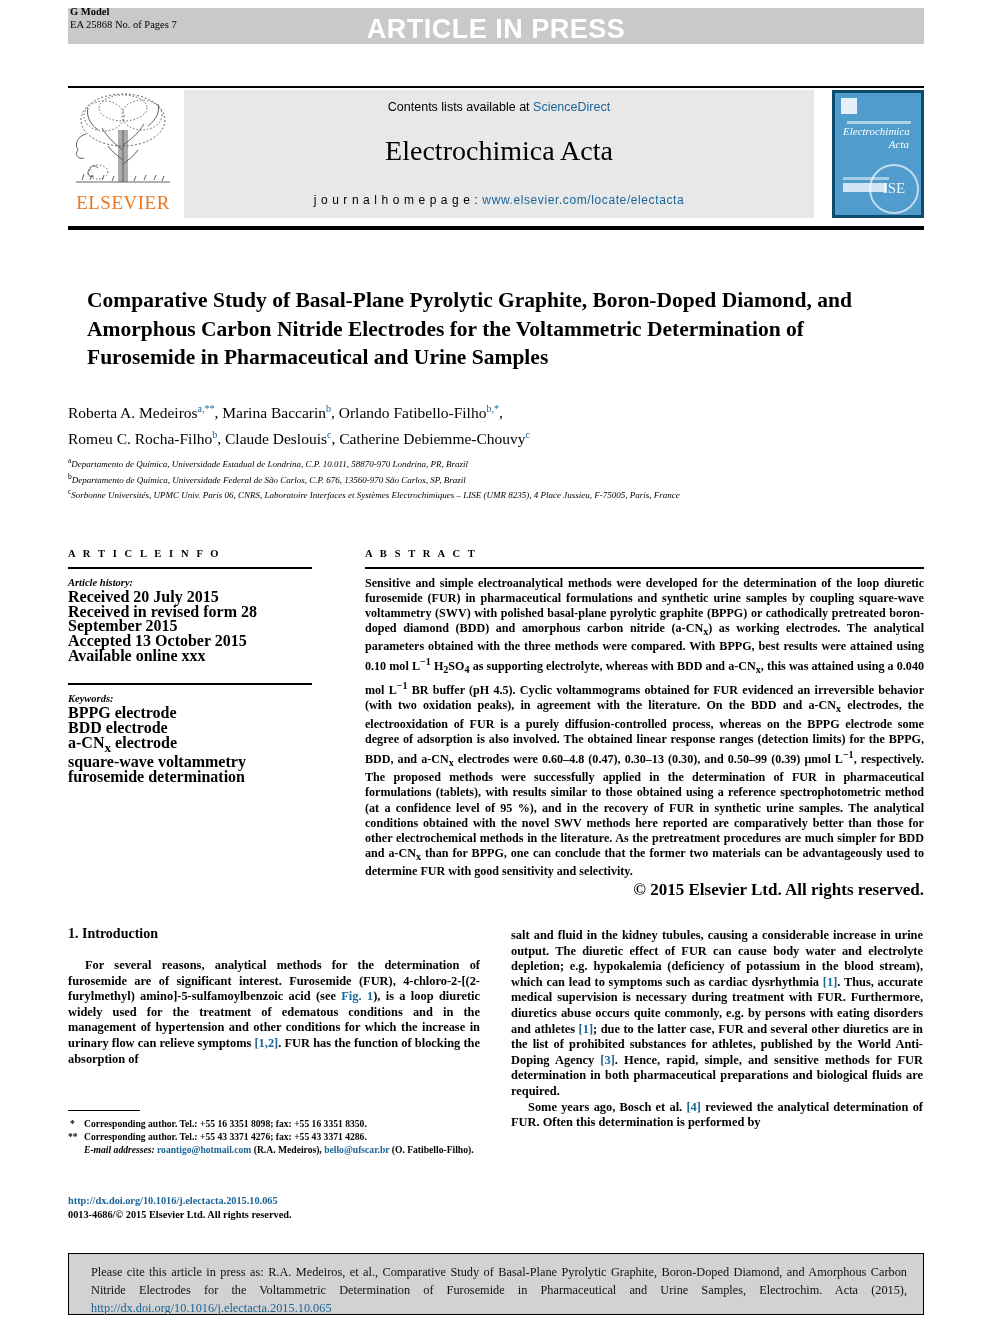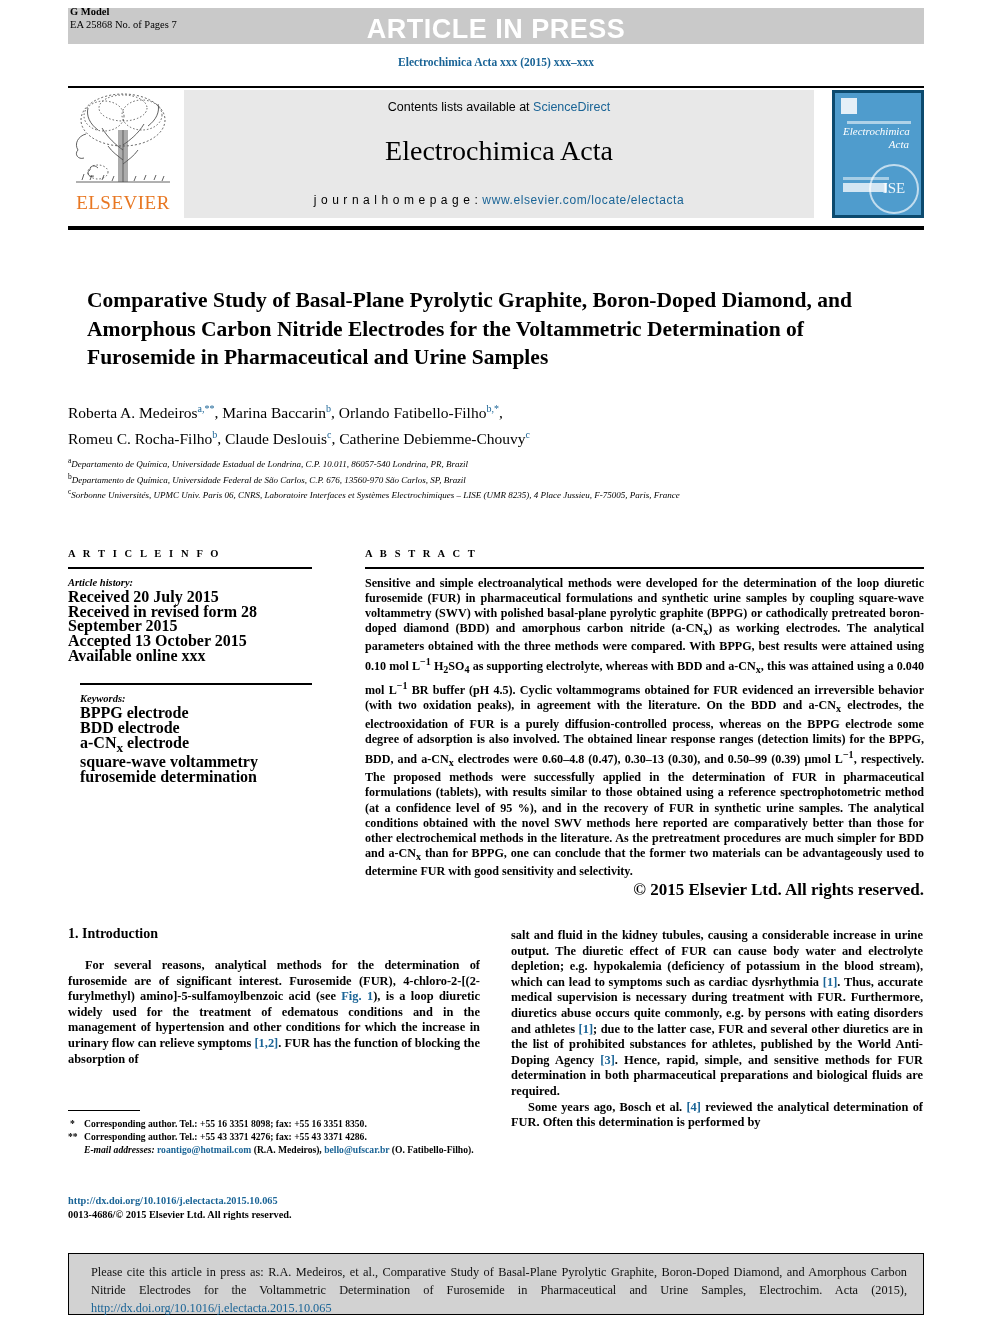--- a/index.html
+++ b/index.html
@@ -293,21 +293,21 @@
     font-weight: bold;
     font-size: 10.5px;
     line-height: 14.6px;
   }
   .hist-line, .kw-line {
     font-family: "Liberation Serif", serif;
     font-size: 16px;
     line-height: 14.6px;
     font-weight: bold;
   }
-  .kw-block { margin-top: 20px; margin-left: 12px; }
+  .kw-block { margin-top: 20px; }
   .abs-body {
     font-family: "Liberation Serif", serif;
     font-size: 12.1px;
     line-height: 15.1px;
     text-align: justify;
     font-weight: bold;
     color: #000;
   }
   .abs-copy {
     margin-top: 1px;
@@ -415,21 +415,20 @@
 <div class="page">
 
   <div class="top-banner">
     <div class="aip-text">ARTICLE IN PRESS</div>
   </div>
   <div class="gmodel">
     <div class="l1">G Model</div>
     <div class="l2">EA 25868 No. of Pages 7</div>
   </div>
 
-  <div class="journal-ref">Electrochimica Acta xxx (2015) xxx–xxx</div>
 
   <div class="rule-top"></div>
   <div class="masthead">
 
     <div class="elsevier-logo">
       <svg class="tree-svg" width="110" height="104" viewBox="0 0 110 104">
         <g stroke="#3a3a3a" stroke-width="0.8" fill="none">
           <path d="M55 92 L55 40 M55 60 C48 55 40 48 34 38 M55 55 C62 50 70 44 76 34 M55 70 C50 66 44 62 40 56 M55 74 C60 70 66 66 70 60"></path>
           <path d="M30 40 C22 34 18 26 20 18 M80 36 C88 30 92 22 90 14"></path>
           <ellipse cx="55" cy="30" rx="42" ry="26" stroke-dasharray="2 2"></ellipse>
@@ -476,21 +475,21 @@
   <div class="authors">
     <div>
       <span>Roberta A. Medeiros</span><sup>a,**</sup>, <span>Marina Baccarin</span><sup>b</sup>, <span>Orlando Fatibello-Filho</span><sup>b,*</sup>,
     </div>
     <div>
       <span>Romeu C. Rocha-Filho</span><sup>b</sup>, <span>Claude Deslouis</span><sup>c</sup>, <span>Catherine Debiemme-Chouvy</span><sup>c</sup>
     </div>
   </div>
 
   <div class="affils">
-    <div><sup>a</sup><span>Departamento de Química, Universidade Estadual de Londrina, C.P. 10.011, 86057-540 Londrina, PR, Brazil</span></div>
+    <div><sup>a</sup><span>Departamento de Química, Universidade Estadual de Londrina, C.P. 10.011, 58870-970 Londrina, PR, Brazil</span></div>
     <div><sup>b</sup><span>Departamento de Química, Universidade Federal de São Carlos, C.P. 676, 13560-970 São Carlos, SP, Brazil</span></div>
     <div><sup>c</sup><span>Sorbonne Universités, UPMC Univ. Paris 06, CNRS, Laboratoire Interfaces et Systèmes Electrochimiques – LISE (UMR 8235), 4 Place Jussieu, F-75005, Paris, France</span></div>
   </div>
 
   <div class="info-col">
     <div class="sec-head">A R T I C L E  I N F O</div>
     <div class="hr-med"></div>
     <div class="hist-title">Article history:</div>
     <div class="hist-line">Received 20 July 2015</div>
     <div class="hist-line">Received in revised form 28 September 2015</div>

